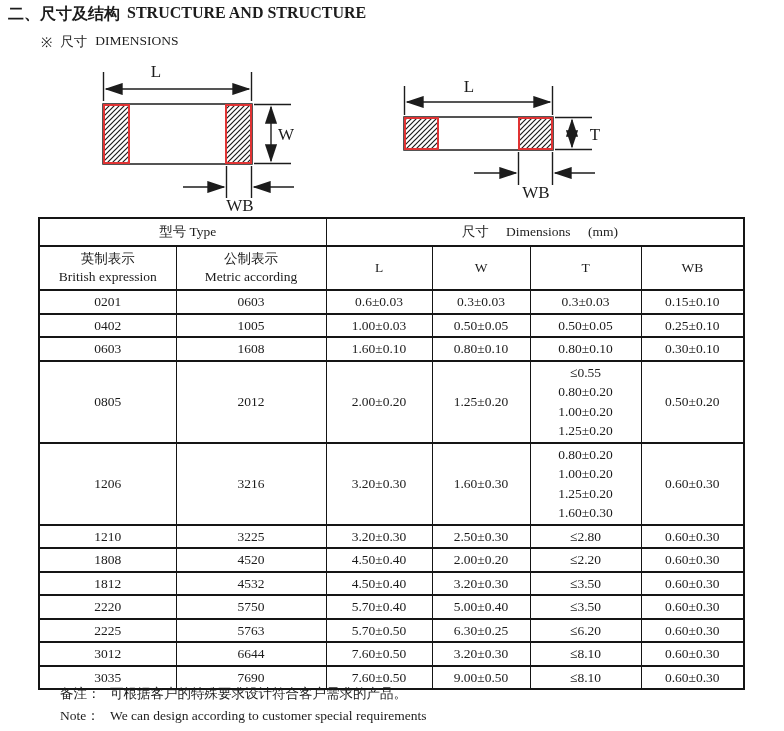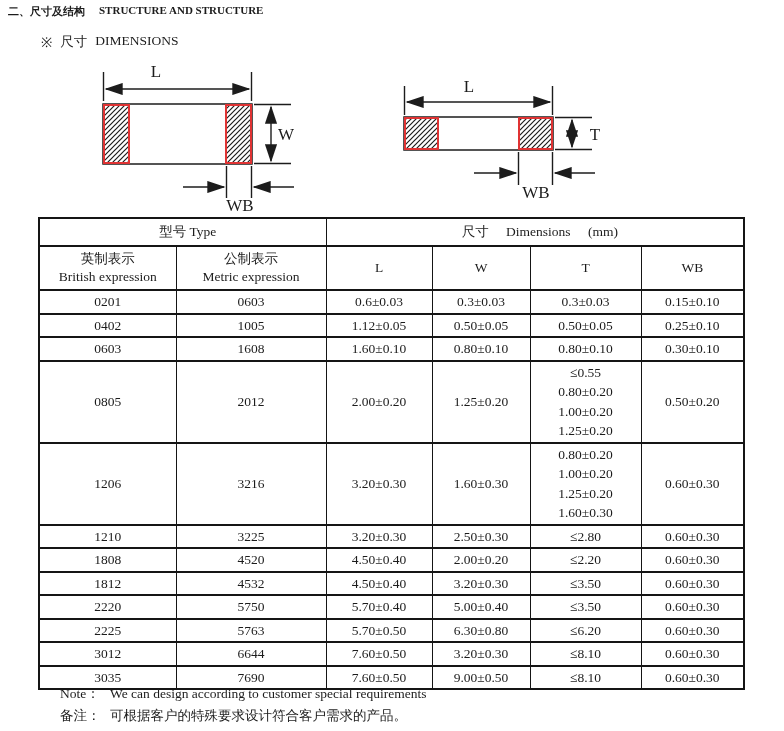--- a/index.html
+++ b/index.html
@@ -3,21 +3,21 @@
 <meta charset="utf-8">
 <style>
   html,body { margin:0; padding:0; }
   body {
     width:784px; height:731px; background:#ffffff; position:relative;
     font-family:"Liberation Serif","DejaVu Serif",serif; color:#1c1c1c;
     overflow:hidden;
   }
   .title-row {
     position:absolute; left:8px; top:4px;
-    font-size:11px; font-weight:bold; display:flex; gap:14px; white-space:nowrap;
+    font-size:16px; font-weight:bold; display:flex; gap:7px; white-space:nowrap;
   }
   .subtitle-row {
     position:absolute; left:41px; top:33px;
     font-size:13.5px; display:flex; gap:8px; white-space:nowrap;
   }
   svg.diagrams { position:absolute; left:0; top:55px; }
   svg .dim-text { font-family:"Liberation Serif","DejaVu Serif",serif; font-size:17px; fill:#1c1c1c; }
 
   table.dims {
     position:absolute; left:38px; top:217px; width:705px;
@@ -125,21 +125,21 @@
       <th colspan="2">型号 Type</th>
       <th colspan="4" class="spread">尺寸 Dimensions (mm)</th>
     </tr>
     <tr class="cols-row">
       <th class="two-line">
         <div>英制表示</div>
         <div>British expression</div>
       </th>
       <th class="two-line">
         <div>公制表示</div>
-        <div>Metric expression</div>
+        <div>Metric according</div>
       </th>
       <th>L</th>
       <th>W</th>
       <th>T</th>
       <th>WB</th>
     </tr>
   </thead>
   <tbody>
       <tr>
         <td>
@@ -162,21 +162,21 @@
         </td>
       </tr>
       <tr>
         <td>
           <div>0402</div>
         </td>
         <td>
           <div>1005</div>
         </td>
         <td>
-          <div>1.12±0.05</div>
+          <div>1.00±0.03</div>
         </td>
         <td>
           <div>0.50±0.05</div>
         </td>
         <td>
           <div>0.50±0.05</div>
         </td>
         <td>
           <div>0.25±0.10</div>
         </td>
@@ -331,21 +331,21 @@
         <td>
           <div>2225</div>
         </td>
         <td>
           <div>5763</div>
         </td>
         <td>
           <div>5.70±0.50</div>
         </td>
         <td>
-          <div>6.30±0.80</div>
+          <div>6.30±0.25</div>
         </td>
         <td>
           <div>≤6.20</div>
         </td>
         <td>
           <div>0.60±0.30</div>
         </td>
       </tr>
       <tr>
         <td>
@@ -384,21 +384,21 @@
           <div>≤8.10</div>
         </td>
         <td>
           <div>0.60±0.30</div>
         </td>
       </tr>
     </tbody>
 </table>
 
 <div class="notes">
+  <div class="note-line">
+    <span class="note-label">备注：</span>
+    <span>可根据客户的特殊要求设计符合客户需求的产品。</span>
+  </div>
   <div class="note-line">
     <span class="note-label">Note：</span>
     <span>We can design according to customer special requirements</span>
   </div>
-  <div class="note-line">
-    <span class="note-label">备注：</span>
-    <span>可根据客户的特殊要求设计符合客户需求的产品。</span>
-  </div>
 </div>
 
 </body></html>

